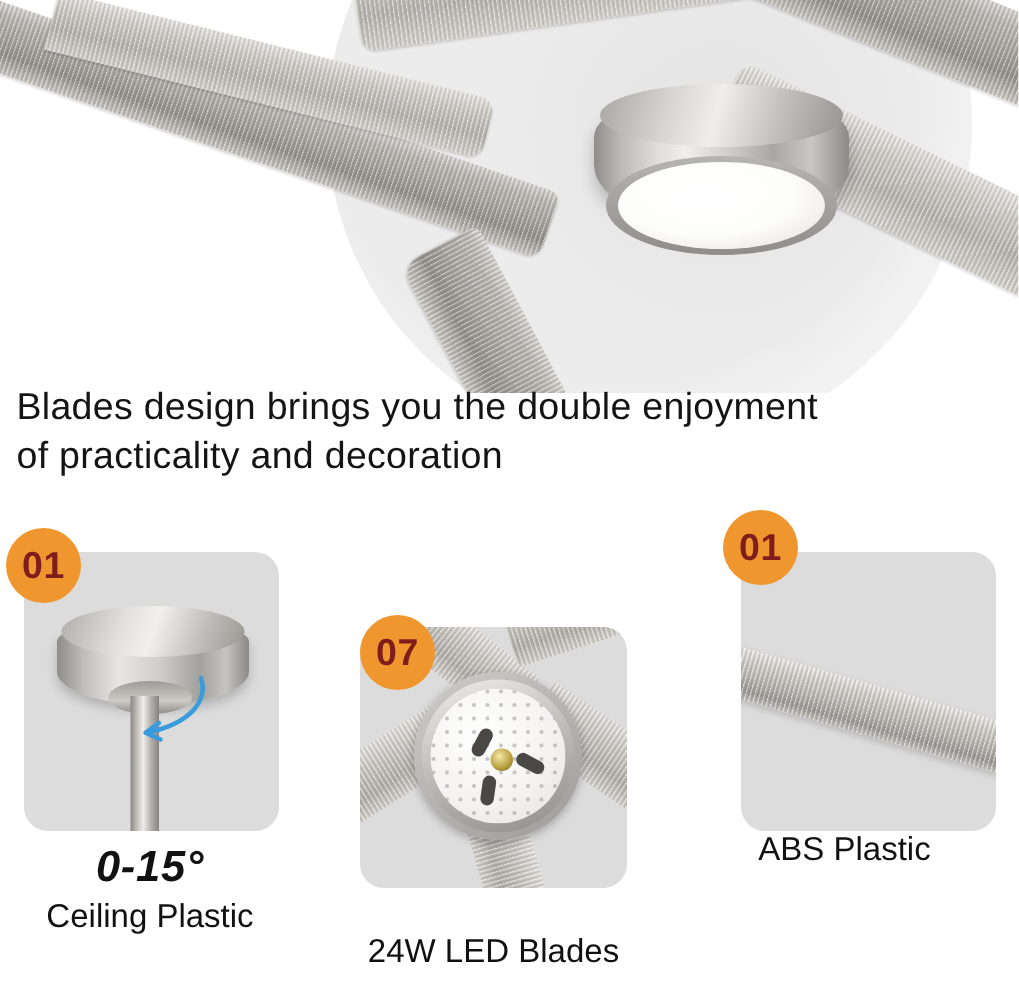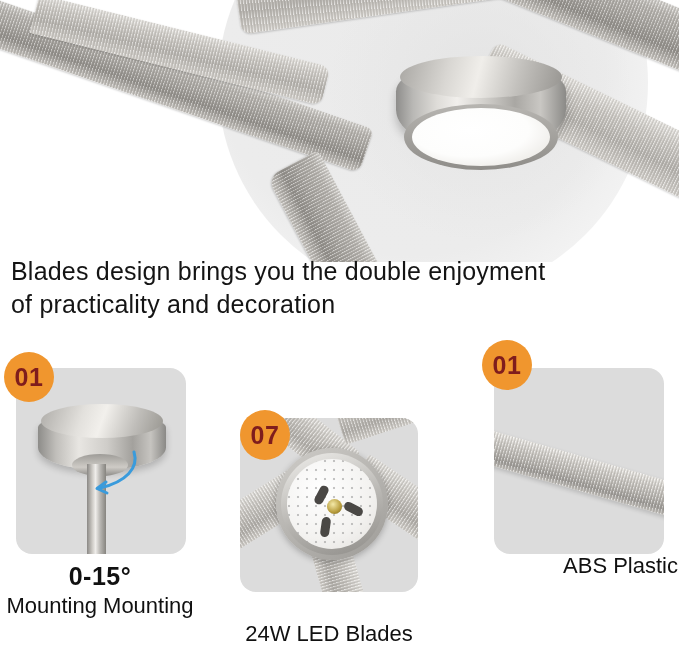--- a/index.html
+++ b/index.html
@@ -73,21 +73,21 @@
   .panel{position:absolute;}
   .card{
     position:absolute;background:#dcdcdc;border-radius:16px;overflow:hidden;
   }
   .badge{
     position:absolute;width:50px;height:50px;border-radius:50%;
     background:#f0962e;color:#7f1d1d;font-size:25px;font-weight:700;
     display:flex;align-items:center;justify-content:center;letter-spacing:.5px;z-index:5;
   }
   .cap{position:absolute;text-align:center;font-size:22px;line-height:1.28;color:#111;}
-  .cap .big{font-weight:700;font-size:25px;letter-spacing:.5px;}
+  .cap .big{font-weight:700;font-size:29px;letter-spacing:.5px;font-style:italic;}
 
   
   .p1-card{left:16px;top:368px;width:170px;height:186px;}
   .p1-badge{left:4px;top:352px;}
   .canopy{position:absolute;left:22px;top:36px;width:128px;height:74px;}
   .canopy .cyl{
     position:absolute;left:0;top:10px;width:128px;height:56px;border-radius:50%/24% 24% 40% 40%;
     background:linear-gradient(90deg,#8d8c89 0%,#c0beba 14%,#e8e6e2 32%,#cfcdc9 54%,#a3a19d 74%,#c6c4c0 88%,#8a8986 100%);
     box-shadow:0 4px 7px rgba(0,0,0,.2);
   }
@@ -152,21 +152,21 @@
   .p3-badge{left:482px;top:340px;}
   .p3-blade{
     position:absolute;left:-34px;top:54px;width:236px;height:34px;
     border-radius:3px 3px 16px 16px/3px 3px 40px 40px;
     transform:rotate(16deg);transform-origin:left center;
     background:
       repeating-linear-gradient(90deg, rgba(255,255,255,.62) 0px, rgba(255,255,255,0) 1px, rgba(122,120,116,.30) 2px, rgba(255,255,255,0) 3px),
       linear-gradient(180deg,#eceae6 0%,#d3d0cb 22%,#b5b2ad 58%,#9b9894 82%,#c9c6c1 100%);
     box-shadow:0 2px 4px rgba(0,0,0,.16);
   }
-  .p3-cap{left:472px;top:552px;width:206px;text-align:right;}
+  .p3-cap{left:460px;top:552px;width:206px;}
 </style>
 </head>
 <body>
 
 <div class="stage">
 
   <div class="hero">
     <div class="hero-glow"></div>
     <div class="hero-glow2"></div>
 
@@ -196,21 +196,21 @@
       </div>
       <div class="rod"></div>
       <svg class="arc" viewBox="0 0 62 58">
         <path d="M52 6 C57 22 44 36 18 42" fill="none" stroke="#3a9bdc" stroke-width="3" stroke-linecap="round"></path>
         <path d="M24 36 L15 42.5 L25 47" fill="none" stroke="#3a9bdc" stroke-width="3" stroke-linecap="round" stroke-linejoin="round"></path>
       </svg>
     </div>
     <div class="badge p1-badge">01</div>
     <div class="cap p1-cap">
       <div class="big">0-15°</div>
-      <div>Mounting Mounting</div>
+      <div>Ceiling Plastic</div>
     </div>
   </div>
 
   <div class="panel">
     <div class="card p2-card">
       <div class="p2-blades">
         <div class="wb w1"></div>
         <div class="wb w2"></div>
         <div class="wb w3"></div>
         <div class="wb w4"></div>

